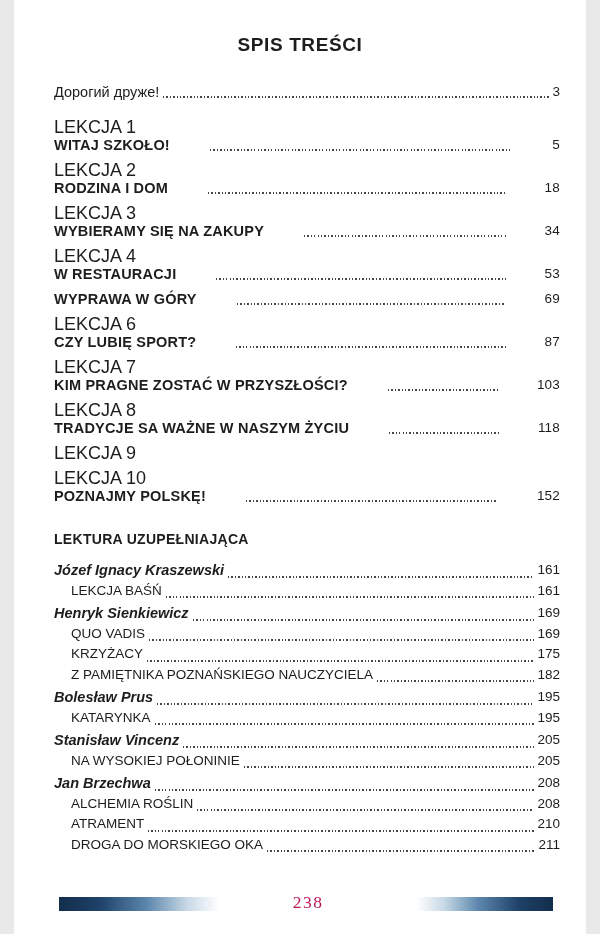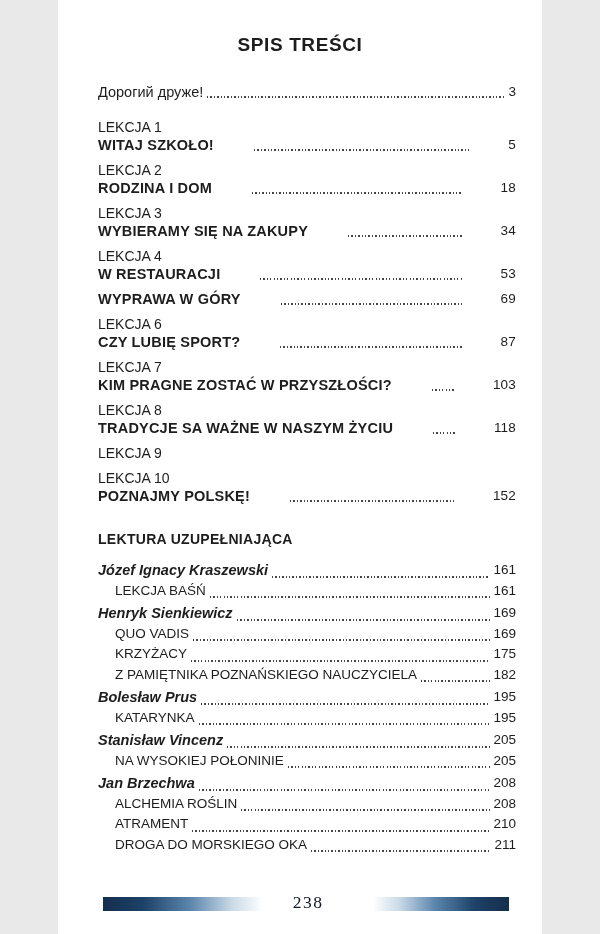--- a/index.html
+++ b/index.html
@@ -1,18 +1,18 @@
 <!DOCTYPE html>
 <html><head>
 <meta charset="utf-8">
 <style>
   html,body { margin:0; padding:0; background:#e9e9e9; }
   .page {
     position:relative;
-    width:484px; height:934px;
+    width:572px; height:934px;
     margin:0 auto;
     background:#ffffff;
     color:#1d1d1d;
     font-family:"Liberation Sans", sans-serif;
     overflow:hidden;
   }
   .title {
     padding-top:34px;
     text-align:center;
     font-size:19px;
@@ -28,21 +28,21 @@
     margin:0 3px 3px 4px;
     background-image:repeating-linear-gradient(to right,
       #454545 0, #454545 1.3px, transparent 1.3px, transparent 3.4px);
   }
   .pg { font-size:13.5px; font-weight:normal; white-space:nowrap; }
 
   .intro-row { margin-top:27px; font-size:14.5px; }
 
   .lessons { margin-top:17px; }
   .lesson-block { margin-bottom:7px; }
-  .lesson-label { font-size:14px; line-height:18px; }
+  .lesson-label { font-size:18px; line-height:18px; }
   .lesson-title { font-size:14.5px; font-weight:bold; letter-spacing:0.2px;gap:36px; }
 
   .supp-header {
     margin-top:24px;
     font-size:14px;
     font-weight:bold;
     letter-spacing:0.3px;
     line-height:20px;
   }
   .supp-list { margin-top:11px; }
@@ -64,21 +64,21 @@
   .footer-bar.right {
     right:33px; width:136px;
     background:linear-gradient(to left,
       #142e4d 0%, #1d4167 25%, #5d87ad 55%, #c7d8e6 80%, rgba(255,255,255,0) 100%);
   }
   .footer-num {
     position:absolute; top:892px; left:0; right:0;
     text-align:center; text-indent:16px;
     font-family:"Liberation Serif", serif;
     font-size:17.5px; letter-spacing:1.5px;
-    color:#0f172a;
+    color:#be185d;
   }
 </style>
 </head>
 <body>
 
 <div class="page">
 
   <div class="title">SPIS TREŚCI</div>
 
   <div class="content">

